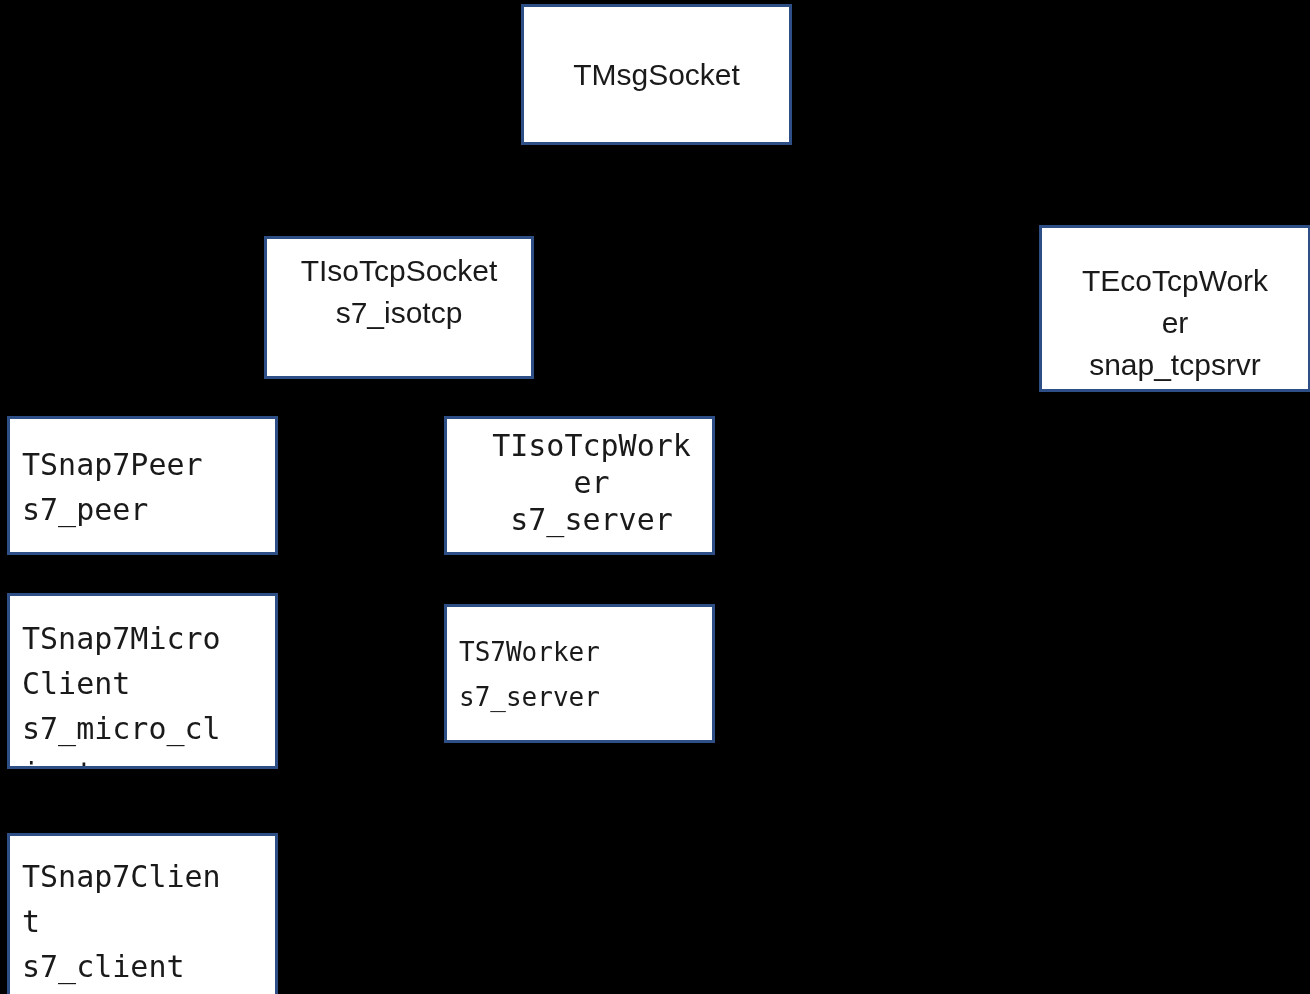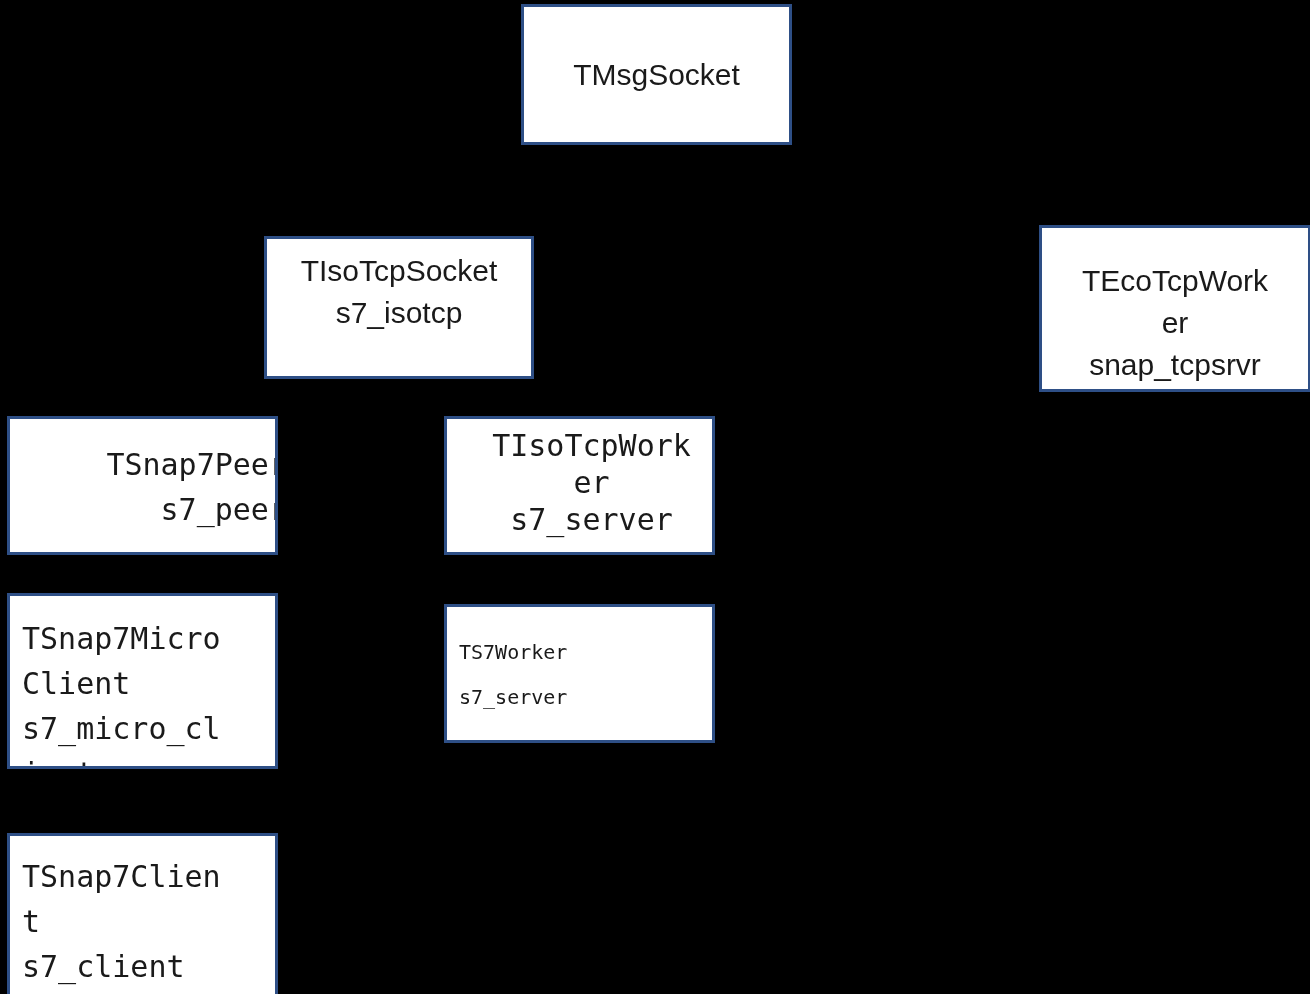--- a/index.html
+++ b/index.html
@@ -73,21 +73,20 @@
     font-size: 30px; line-height: 42px;
     padding-top: 32px;
   }
 
   #node-tsnap7peer {
     left: 7px; top: 408px; width: 271px; height: 139px;
   }
   #node-tsnap7peer .label {
     font-size: 30px; line-height: 45px;
     padding: 23px 0 0 12px;
-    text-align: right;
   }
 
   #node-tisotcpworker {
     left: 444px; top: 408px; width: 271px; height: 139px;
   }
   #node-tisotcpworker .label {
     font-size: 30px; line-height: 37px;
     padding: 8px 0 0 12px;
     text-align: center;
   }
@@ -97,21 +96,21 @@
   }
   #node-tsnap7microclient .label {
     font-size: 30px; line-height: 45px;
     padding: 20px 0 0 12px;
   }
 
   #node-ts7worker {
     left: 444px; top: 596px; width: 271px; height: 139px;
   }
   #node-ts7worker .label {
-    font-size: 20px; line-height: 45px;
+    font-size: 26px; line-height: 45px;
     padding: 23px 0 0 12px;
   }
 
   #node-tsnap7client {
     left: 7px; top: 825px; width: 271px; height: 165px;
   }
   #node-tsnap7client .label {
     font-size: 30px; line-height: 45px;
     padding: 18px 0 0 12px;
   }

